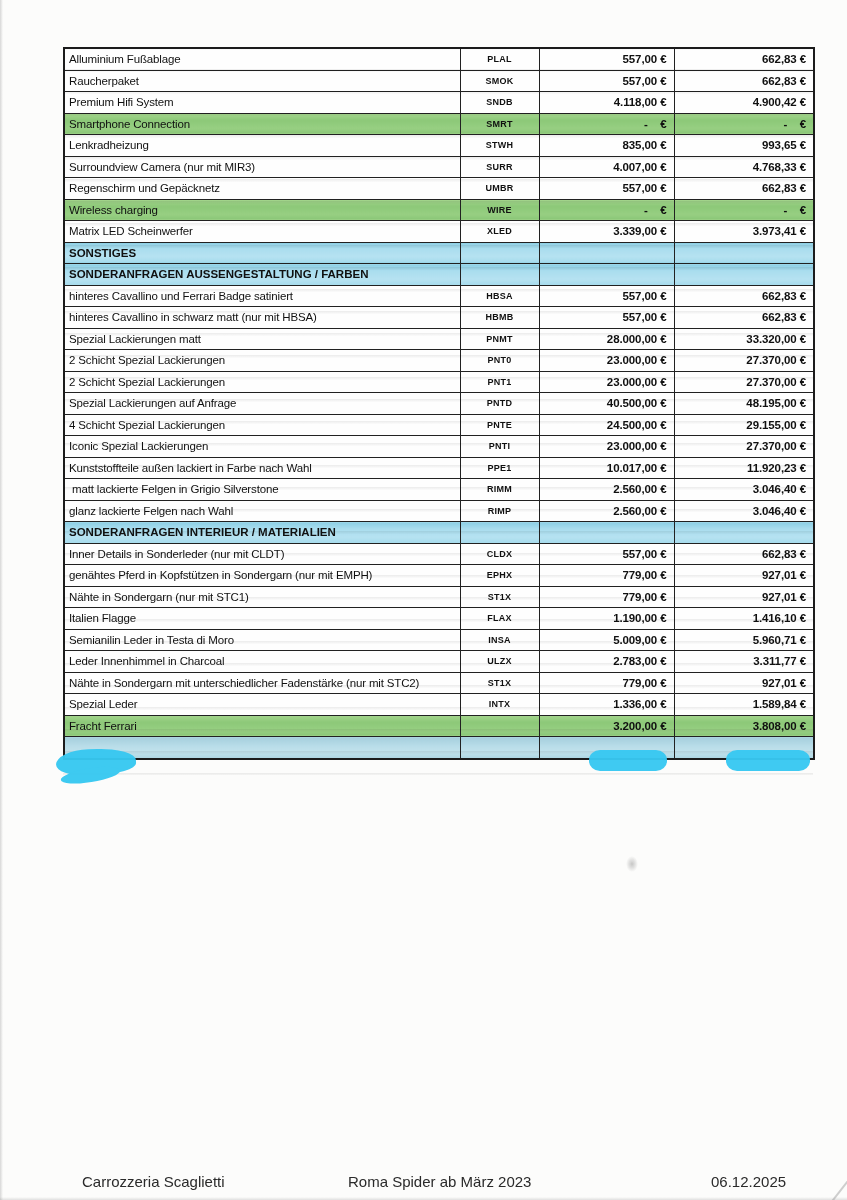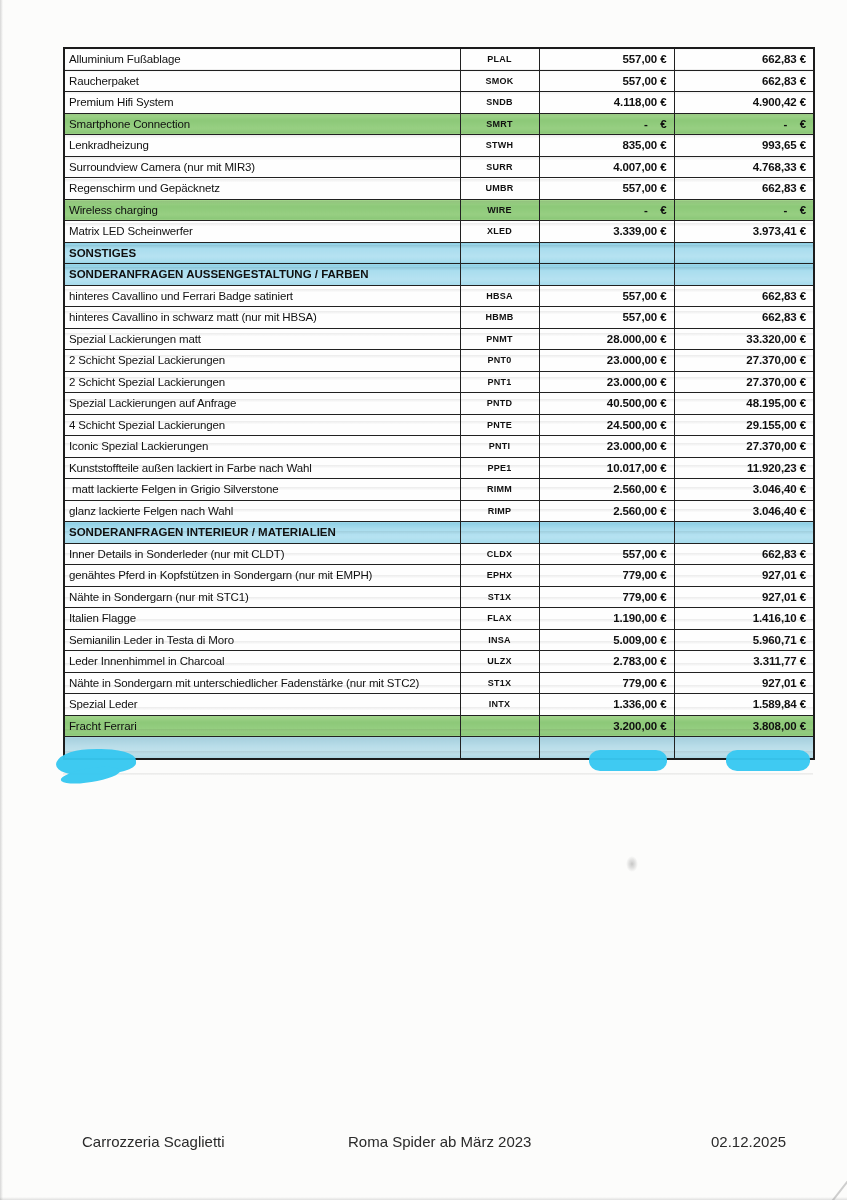--- a/index.html
+++ b/index.html
@@ -73,21 +73,21 @@
   
   .blob{position:absolute;background:var(--redact,#37c8f1);opacity:.96;}
   .blob-1{left:56px;top:749px;width:80px;height:26px;
     border-radius:46% 54% 58% 42% / 62% 55% 45% 50%;transform:rotate(-2deg);}
   .blob-1::after{content:"";position:absolute;left:4px;top:19px;width:60px;height:14px;
     background:inherit;border-radius:50%;transform:rotate(-7deg);}
   .blob-2{left:589px;top:750px;width:78px;height:21px;border-radius:11px / 10px;}
   .blob-3{left:726px;top:750px;width:84px;height:21px;border-radius:11px / 10px;}
 
   
-  .footer{position:absolute;left:0;top:1133px;width:777px;height:22px;
+  .footer{position:absolute;left:0;top:1173px;width:777px;height:22px;
     font-size:15px;color:#2a2a2a;}
   .f-left{position:absolute;left:82px;}
   .f-center{position:absolute;left:348px;text-align:center;}
   .f-right{position:absolute;left:711px;}
 </style>
 </head>
 <body>
 
 <div class="page">
   <div class="edge-left"></div>
@@ -307,15 +307,15 @@
   <div class="blob blob-2"></div>
   <div class="blob blob-3"></div>
 
   <div class="speck"></div>
   <div class="corner-line"></div>
   <div class="bottom-shade"></div>
 
   <div class="footer">
     <span class="f-left">Carrozzeria Scaglietti</span>
     <span class="f-center">Roma Spider ab März 2023</span>
-    <span class="f-right">02.12.2025</span>
+    <span class="f-right">06.12.2025</span>
   </div>
 </div>
 
 </body></html>

